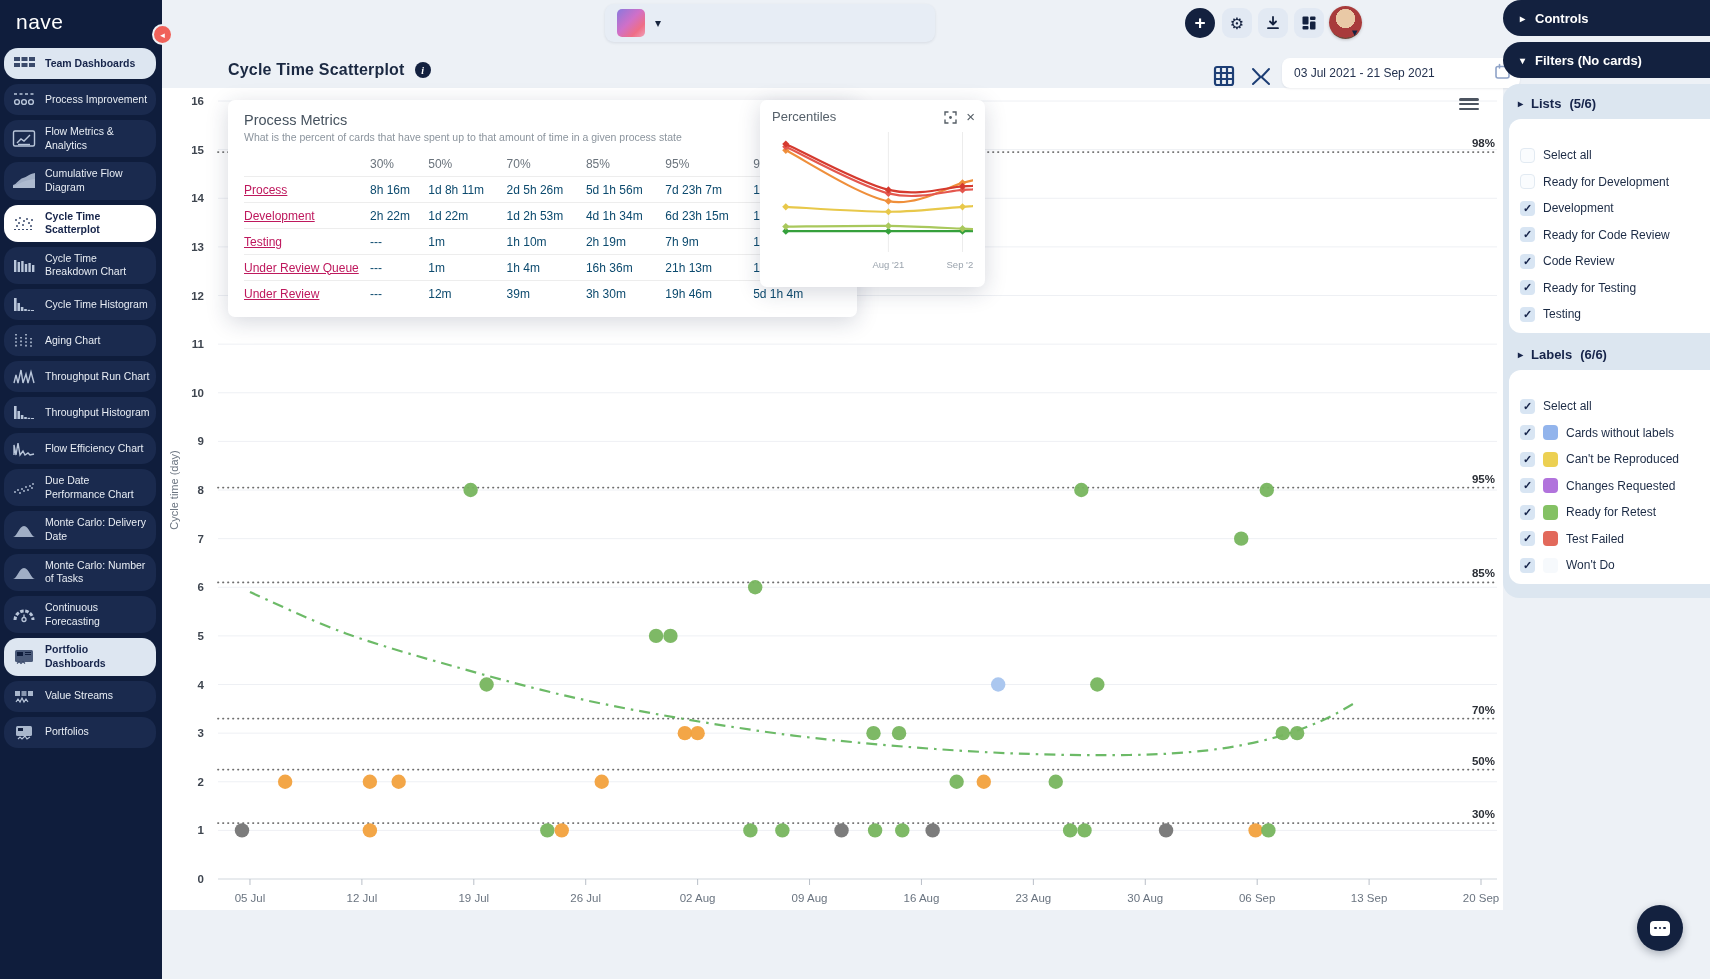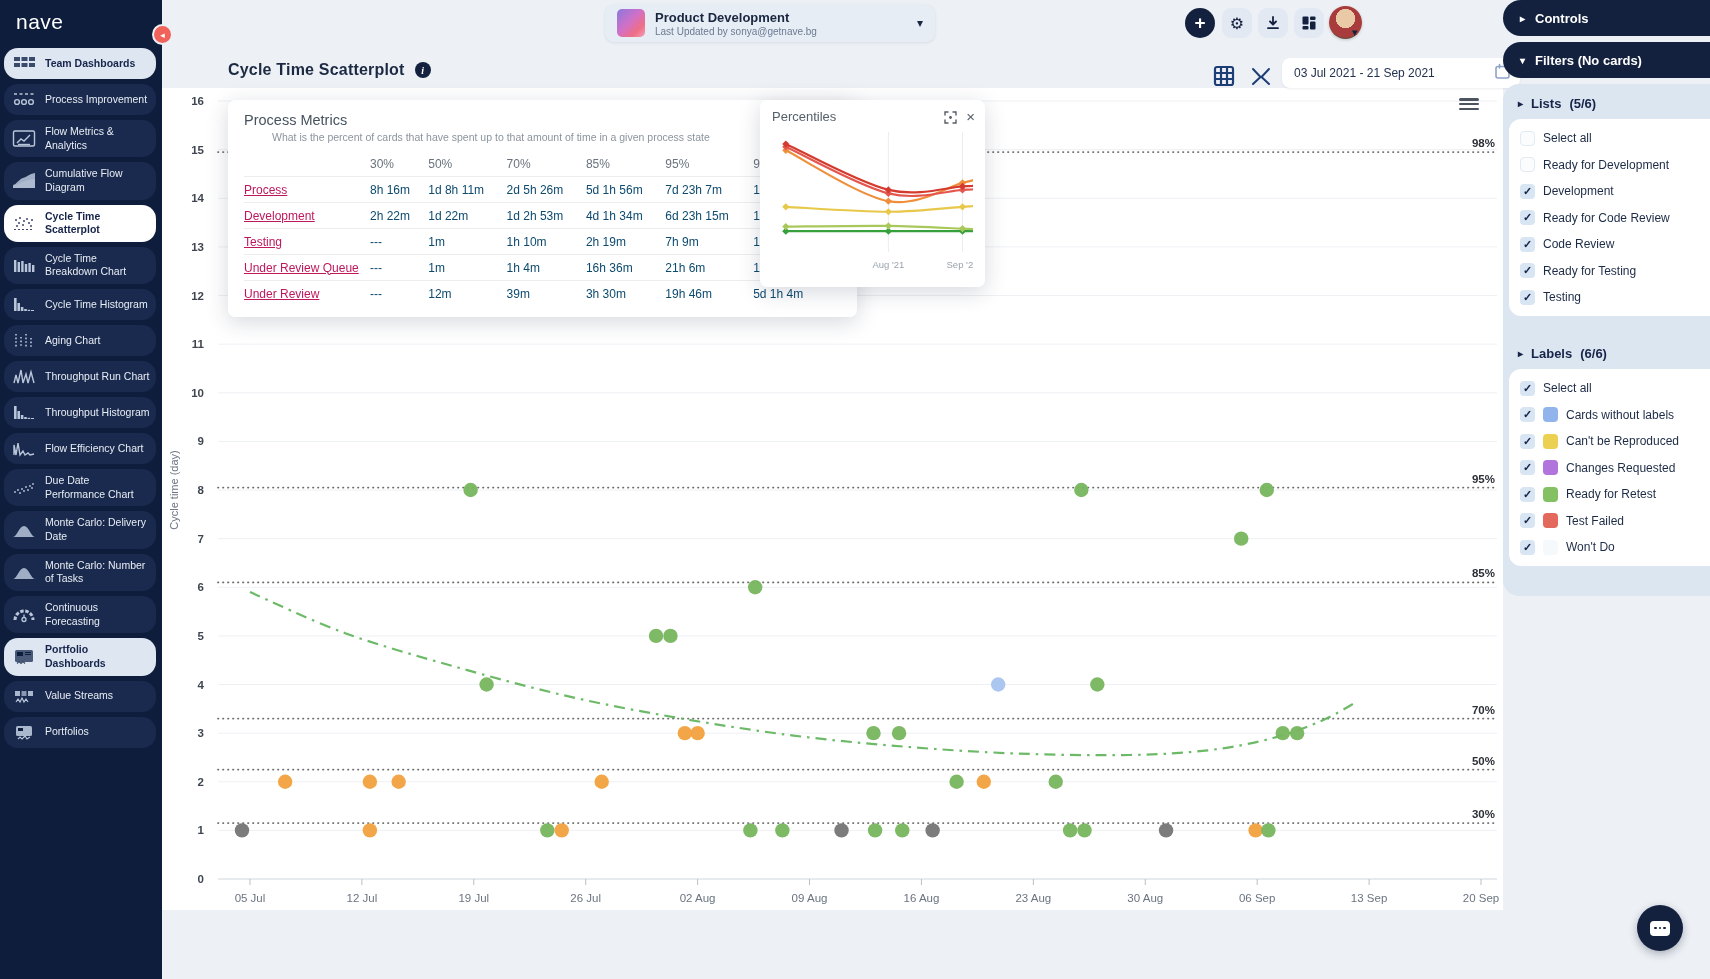--- a/index.html
+++ b/index.html
@@ -59,21 +59,21 @@
   
   #chart-card { position:absolute; left:162px; top:88px; width:1341px; height:822px; background:#fff; z-index:5; }
   #chart-menu-button { position:absolute; right:24px; top:8px; width:20px; height:16px; display:flex; flex-direction:column;
     justify-content:space-between; padding:2px 0; cursor:pointer; z-index:8; }
   #chart-menu-button span { display:block; height:2.5px; background:#4c5460; border-radius:2px; }
   #main-chart { position:absolute; left:0; top:0; }
 
   .popup { position:absolute; background:#fff; border-radius:7px; box-shadow:0 5px 22px rgba(25,40,70,.18); z-index:10; }
   #process-popup { left:66px; top:12px; width:629px; height:217px; padding:12px 16px 10px; }
   #process-title { font-size:14.5px; color:#46525e; font-weight:500; }
-  #process-subtitle { font-size:10.5px; color:#8b949d; margin-top:3px;margin-left:28px; }
+  #process-subtitle { font-size:10.5px; color:#8b949d; margin-top:3px; }
   .popup-close { position:absolute; right:12px; top:9px; font-size:15px; color:#555e66; cursor:pointer; line-height:1; }
   #process-table { width:100%; border-collapse:collapse; margin-top:9px; white-space:nowrap; }
   #process-table th { text-align:left; font-weight:400; font-size:12px; color:#6a737c; padding:5px 6px 5px 0; }
   #process-table td { font-size:12px; color:#0c4a6e; padding:5.5px 6px 5.5px 0; border-top:1px solid #ededed; }
   #process-table td.row-label { color:#be185d; width:126px;text-decoration:underline; }
 
   #percentiles-popup { left:598px; top:12px; width:225px; height:187px; padding:9px 10px 20px 12px; }
   #percentiles-title { font-size:13px; color:#55606a; font-weight:500; }
   #percentiles-icons { position:absolute; right:10px; top:9px; display:flex; gap:9px; align-items:center; }
   #expand-icon { width:13px; height:13px; cursor:pointer; }
@@ -84,21 +84,21 @@
     border-radius:18px 0 0 18px; display:flex; align-items:center; gap:10px; padding-left:17px; font-size:13px;
     font-weight:700; z-index:30; cursor:pointer; }
   .right-pill .arrow { font-size:10px; }
   #controls-pill { top:0; }
   #filters-pill { top:42px; }
   #filters-container { position:absolute; left:1503px; top:84px; width:207px; background:#dce6f0;
     border-radius:16px 0 0 16px; padding:4px 0 8px 5px; z-index:30; }
   .section-header { height:30px; display:flex; align-items:center; gap:8px; padding-left:10px; font-size:13px;
     font-weight:700; color:#16244a; cursor:pointer; }
   .section-header .arrow { font-size:10px; }
-  .check-card { background:#fff; border-radius:12px 0 0 12px; margin:1px 0 22px 1px; padding:9px 8px 9px 11px;
+  .check-card { background:#fff; border-radius:12px 0 0 12px; margin:1px 0 6px 1px; padding:26px 8px 9px 11px;
     display:flex; flex-direction:column; gap:6.5px; }
   .check-row { display:flex; align-items:center; gap:8px; min-height:20px; cursor:pointer; }
   .cb { width:15px; min-width:15px; height:15px; border-radius:4px; display:flex; align-items:center; justify-content:center;
     font-size:11px; font-weight:700; color:#16244a; }
   .cb.checked { background:#d8e5f3; }
   .cb.unchecked { background:#fafcfe; border:1px solid #e2eaf2; }
   .swatch { width:15px; min-width:15px; height:15px; border-radius:4px; }
   .check-label { font-size:12px; color:#1c2b45; }
 
   
@@ -330,24 +330,20 @@
           </svg>
         </span>
         <span class="side-label">Portfolios</span>
       </div>
     </nav>
 </aside>
 <div id="collapse-btn">◂</div>
 
 <div id="board-select">
   <div id="board-thumb"></div>
-  <div id="board-texts">
-    <div id="board-title">Product Development</div>
-    <div id="board-subtitle">Last Updated by sonya@getnave.bg</div>
-  </div>
   <div id="board-caret">▾</div>
 </div>
 
 <div id="add-btn" class="top-icon-btn">+</div>
 <div id="settings-btn" class="top-icon-btn">⚙</div>
 <div id="download-btn" class="top-icon-btn">
   <svg width="14" height="14" viewBox="0 0 14 14">
       <path d="M7 1v7M4 5.5L7 8.5 10 5.5" stroke="#13213f" stroke-width="1.8" fill="none" stroke-linecap="round" stroke-linejoin="round"></path>
       <path d="M2 12.2h10" stroke="#13213f" stroke-width="1.8" stroke-linecap="round"></path>
     </svg>
@@ -551,21 +547,21 @@
             <td>2h 19m</td>
             <td>7h 9m</td>
             <td>1d 2h 20m</td>
           </tr>
           <tr>
             <td class="row-label">Under Review Queue</td>
             <td>---</td>
             <td>1m</td>
             <td>1h 4m</td>
             <td>16h 36m</td>
-            <td>21h 6m</td>
+            <td>21h 13m</td>
             <td>1d 11m</td>
           </tr>
           <tr>
             <td class="row-label">Under Review</td>
             <td>---</td>
             <td>12m</td>
             <td>39m</td>
             <td>3h 30m</td>
             <td>19h 46m</td>
             <td>5d 1h 4m</td>

